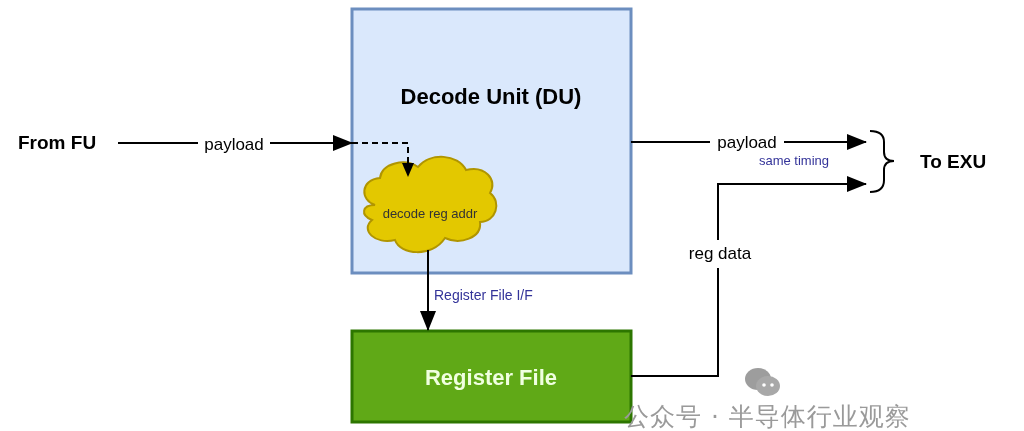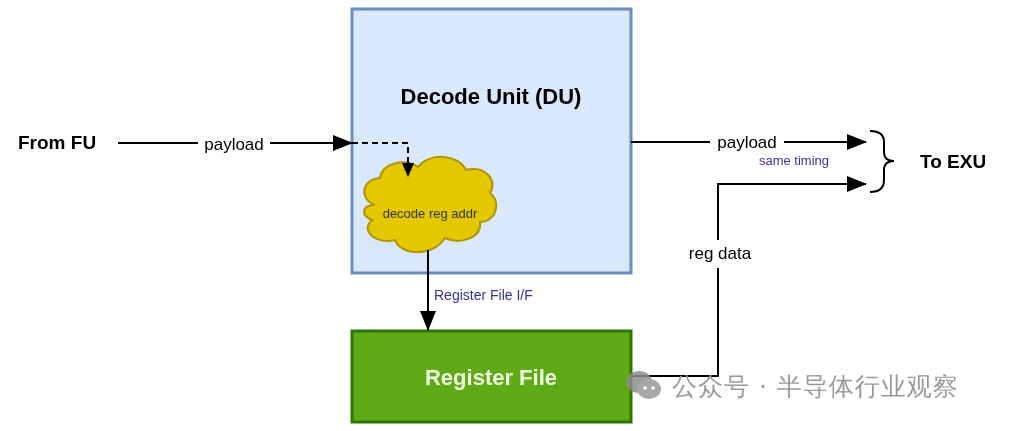--- a/index.html
+++ b/index.html
@@ -3,21 +3,21 @@
   <meta charset="utf-8">
   <style>
     html, body { margin: 0; padding: 0; background: #ffffff; }
     body { width: 1024px; height: 431px; position: relative; overflow: hidden;
            font-family: "Liberation Sans", sans-serif; }
     #diagram { position: absolute; left: 0; top: 0; }
     .lbl { font-family: "Liberation Sans", sans-serif; }
     .bold { font-weight: bold; }
     .watermark { position: absolute; left: 624px; top: 366px; height: 40px;
                  display: flex; align-items: center; color: #9a9a9a;
-                 font-family: "DejaVu Sans", sans-serif; font-size: 25px; letter-spacing: 1px; }
+                 font-family: "DejaVu Sans", sans-serif; font-size: 25px; letter-spacing: 1px; flex-direction: column; }
     .wm-icon { width: 40px; height: 34px; position: relative; margin-right: 8px; }
   </style>
 </head>
 <body>
 
 <svg id="diagram" width="1024" height="431" viewBox="0 0 1024 431">
   <defs>
     <marker id="arrow" markerWidth="10" markerHeight="10" refX="9" refY="5" orient="auto" markerUnits="userSpaceOnUse">
       <path d="M0,0 L10,5 L0,10 z" fill="#000"></path>
     </marker>

